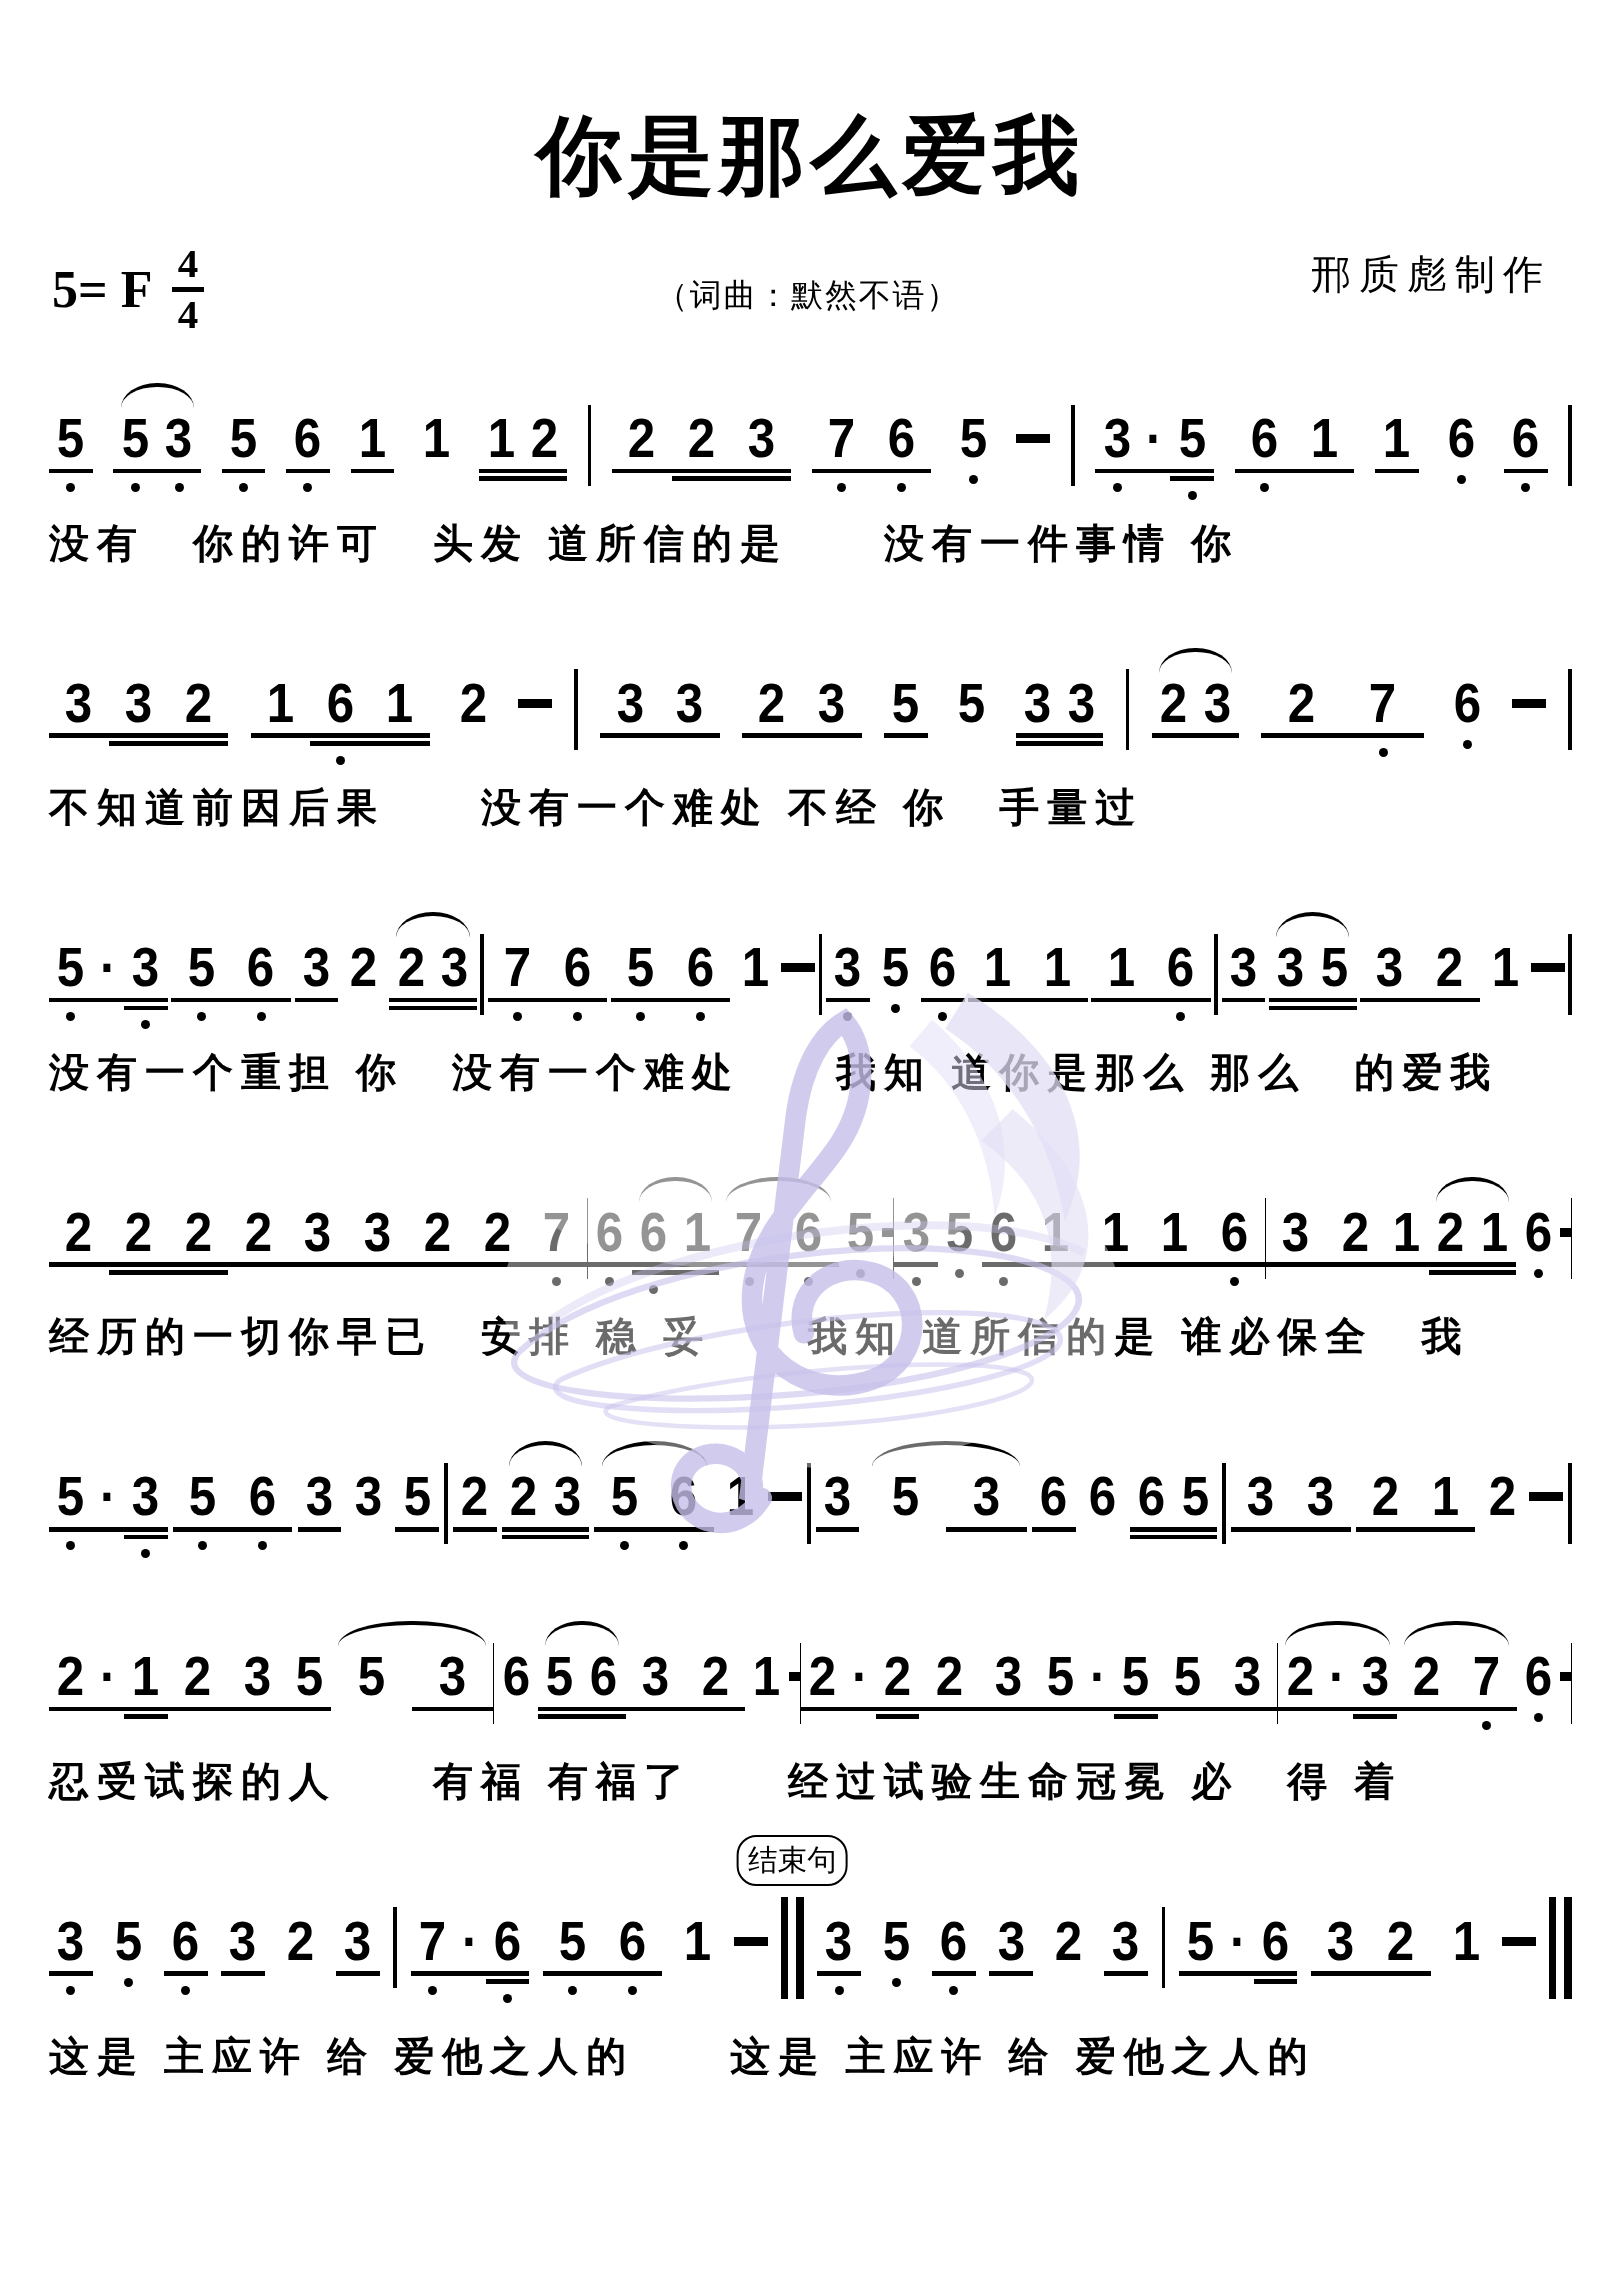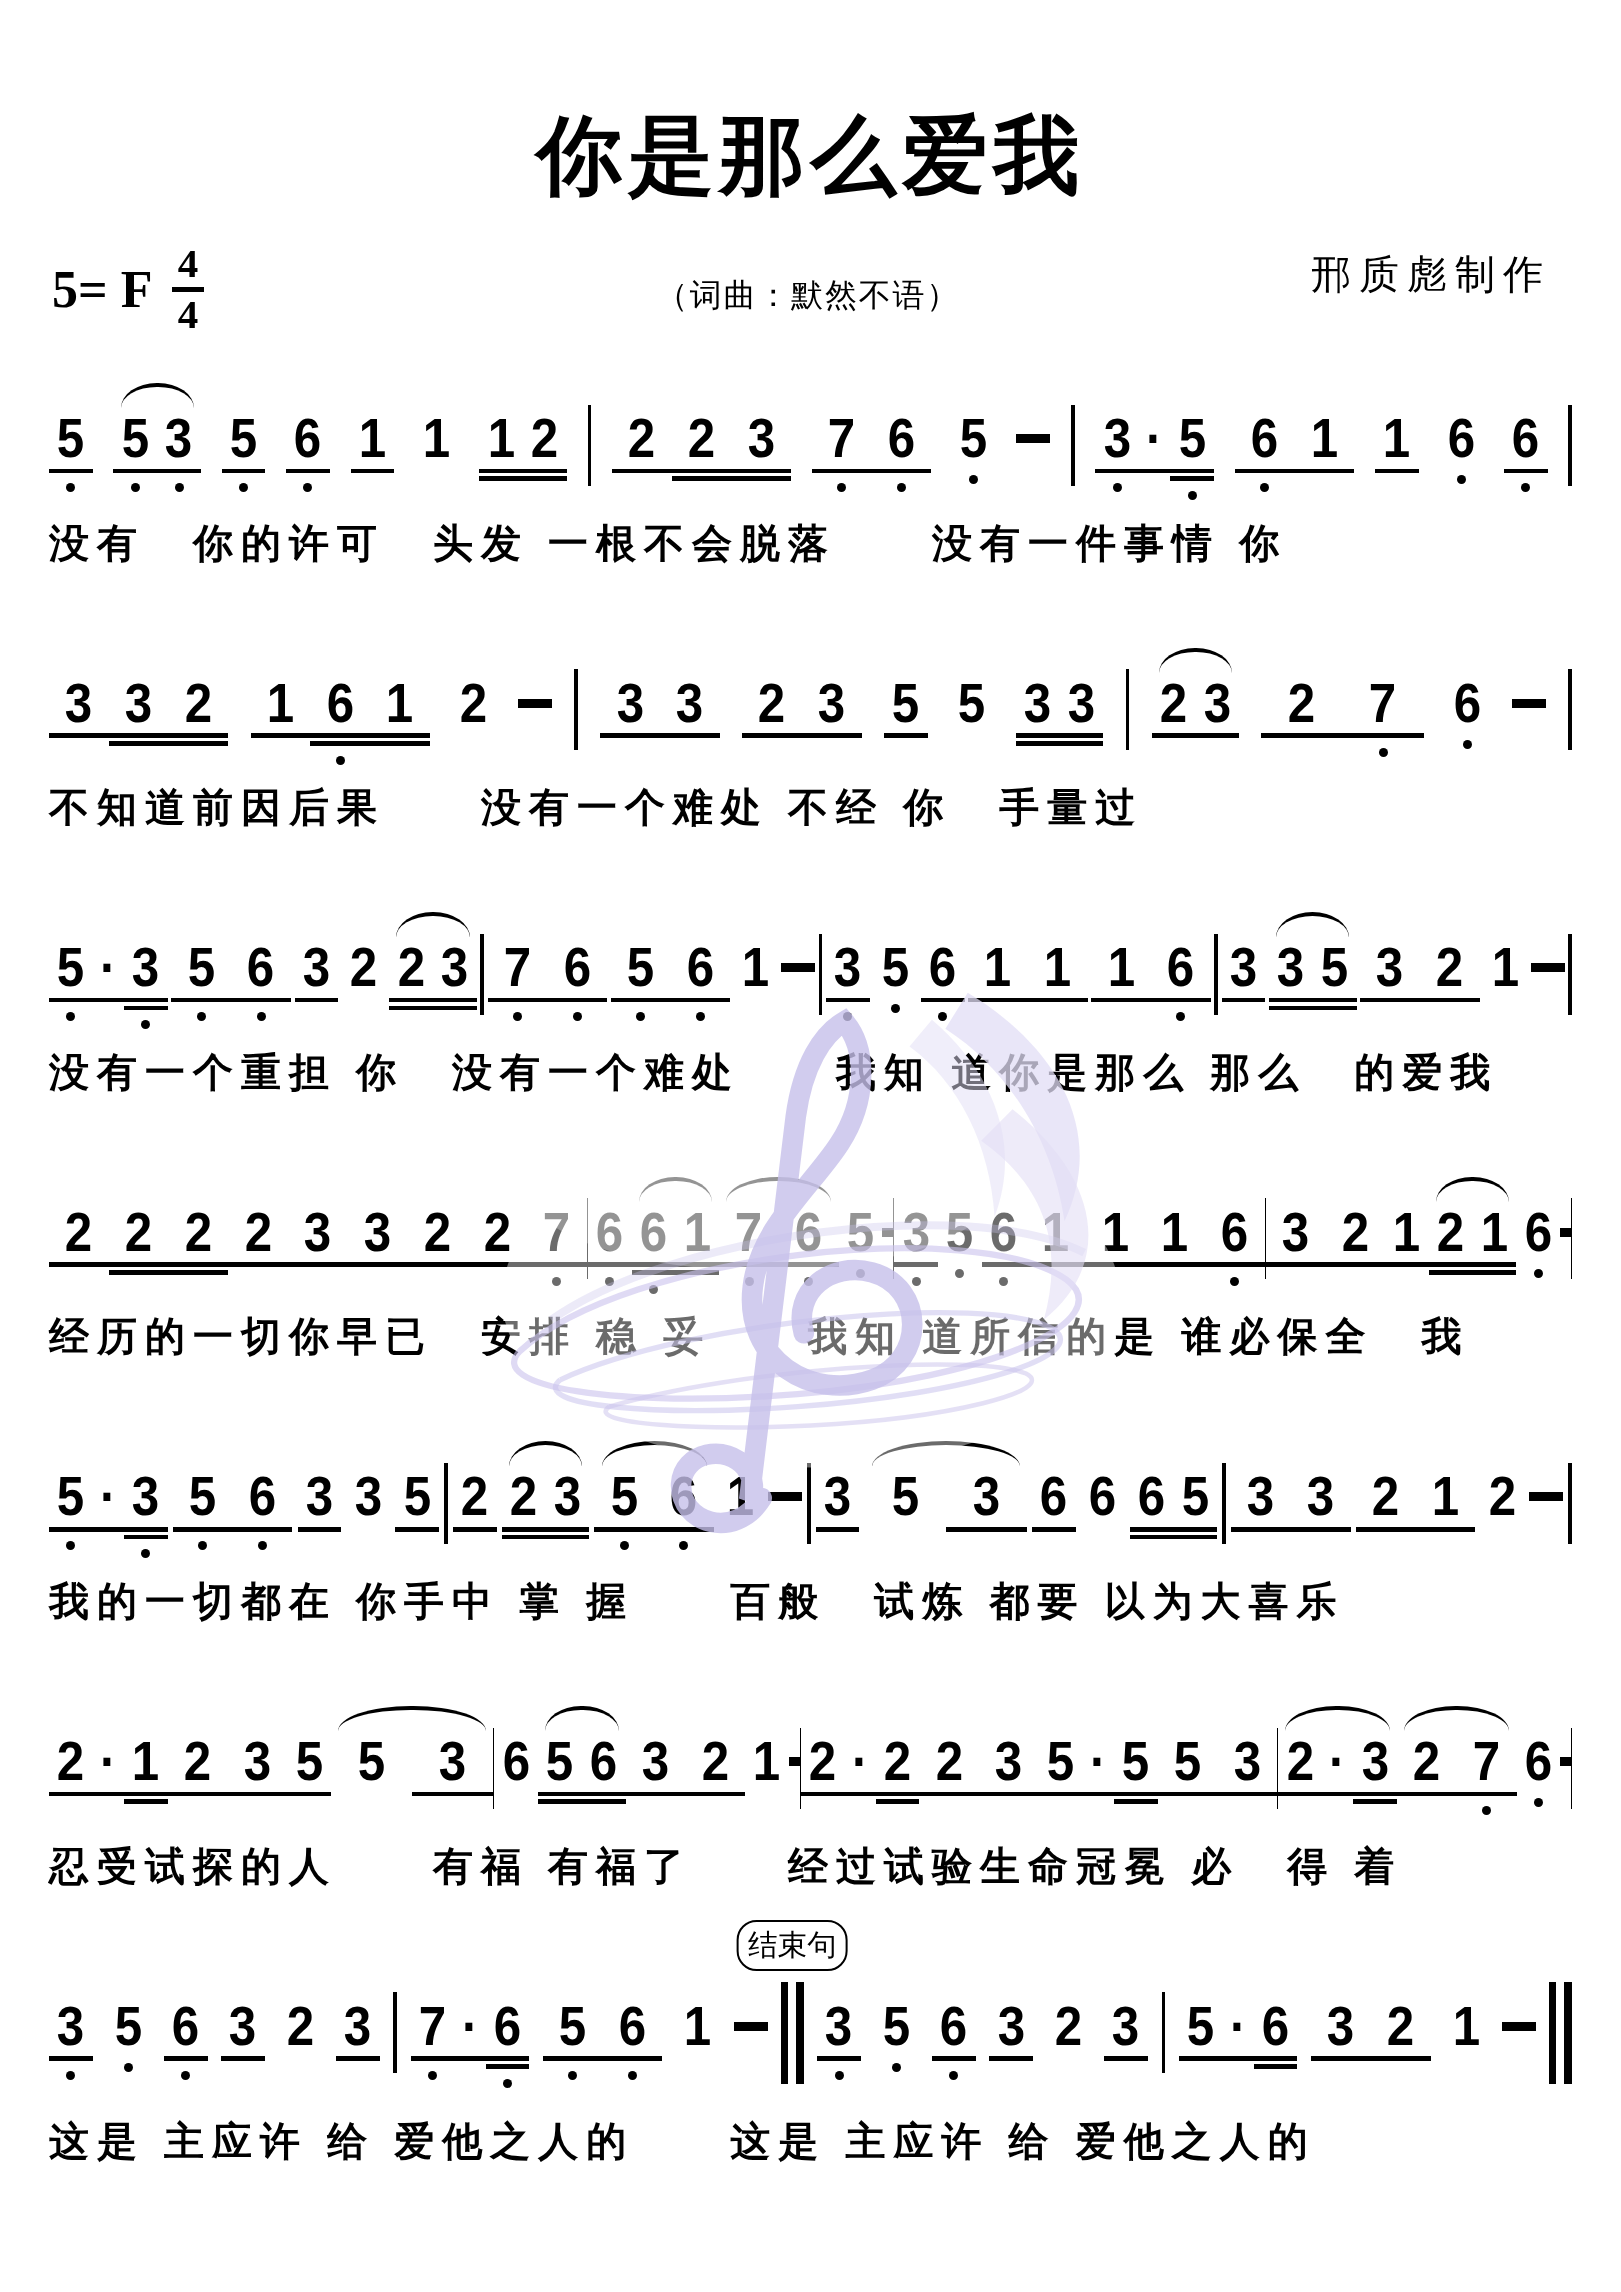--- a/index.html
+++ b/index.html
@@ -113,21 +113,21 @@
             <span class="tok"><span class="d">1</span><div class="ln" style="bottom: -7.2px;"></div></span>
           </div>
           <div class="group">
             <span class="tok"><span class="d">6</span><div class="bd" style="bottom: -18px;"></div></span>
           </div>
           <div class="group">
             <span class="tok"><span class="d">6</span><div class="ln" style="bottom: -7.2px;"></div><div class="bd" style="bottom: -26px;"></div></span>
           </div>
           <div class="barline"></div>
         </div>
-        <div class="lyrics-row">没有　你的许可　头发 一根不会脱落　　没有一件事情 你</div>
+        <div class="lyrics-row">没有　你的许可　头发 道所信的是　　没有一件事情 你</div>
       </div>
       <div class="music-line">
         <div class="notes-row">
           <div class="group">
             <span class="tok w1"><span class="d">3</span><div class="ln" style="bottom: -7.2px;"></div></span>
             <span class="tok w1"><span class="d">3</span><div class="ln" style="bottom: -7.2px;"></div><div class="ln" style="bottom: -15px;"></div></span>
             <span class="tok w1"><span class="d">2</span><div class="ln" style="bottom: -7.2px;"></div><div class="ln" style="bottom: -15px;"></div></span>
           </div>
           <div class="group">
             <span class="tok w1"><span class="d">1</span><div class="ln" style="bottom: -7.2px;"></div></span>
@@ -390,21 +390,20 @@
           <div class="group">
             <span class="tok w1"><span class="d">2</span><div class="ln" style="bottom: -7.2px;"></div></span>
             <span class="tok w1"><span class="d">1</span><div class="ln" style="bottom: -7.2px;"></div></span>
           </div>
           <div class="group">
             <span class="tok"><span class="d">2</span></span>
           </div>
           <div class="dash"></div>
           <div class="barline"></div>
         </div>
-        <div class="lyrics-row">我的一切都在 你手中 掌 握　　百般　试炼 都要 以为大喜乐</div>
       </div>
       <div class="music-line">
         <div class="notes-row">
           <div class="group">
             <span class="tok"><span class="d">2</span><div class="ln" style="bottom: -7.2px;"></div></span>
             <span class="tok"><span class="d">·</span><div class="ln" style="bottom: -7.2px;"></div></span>
             <span class="tok"><span class="d">1</span><div class="ln" style="bottom: -7.2px;"></div><div class="ln" style="bottom: -15px;"></div></span>
           </div>
           <div class="group">
             <span class="tok w1"><span class="d">2</span><div class="ln" style="bottom: -7.2px;"></div></span>

